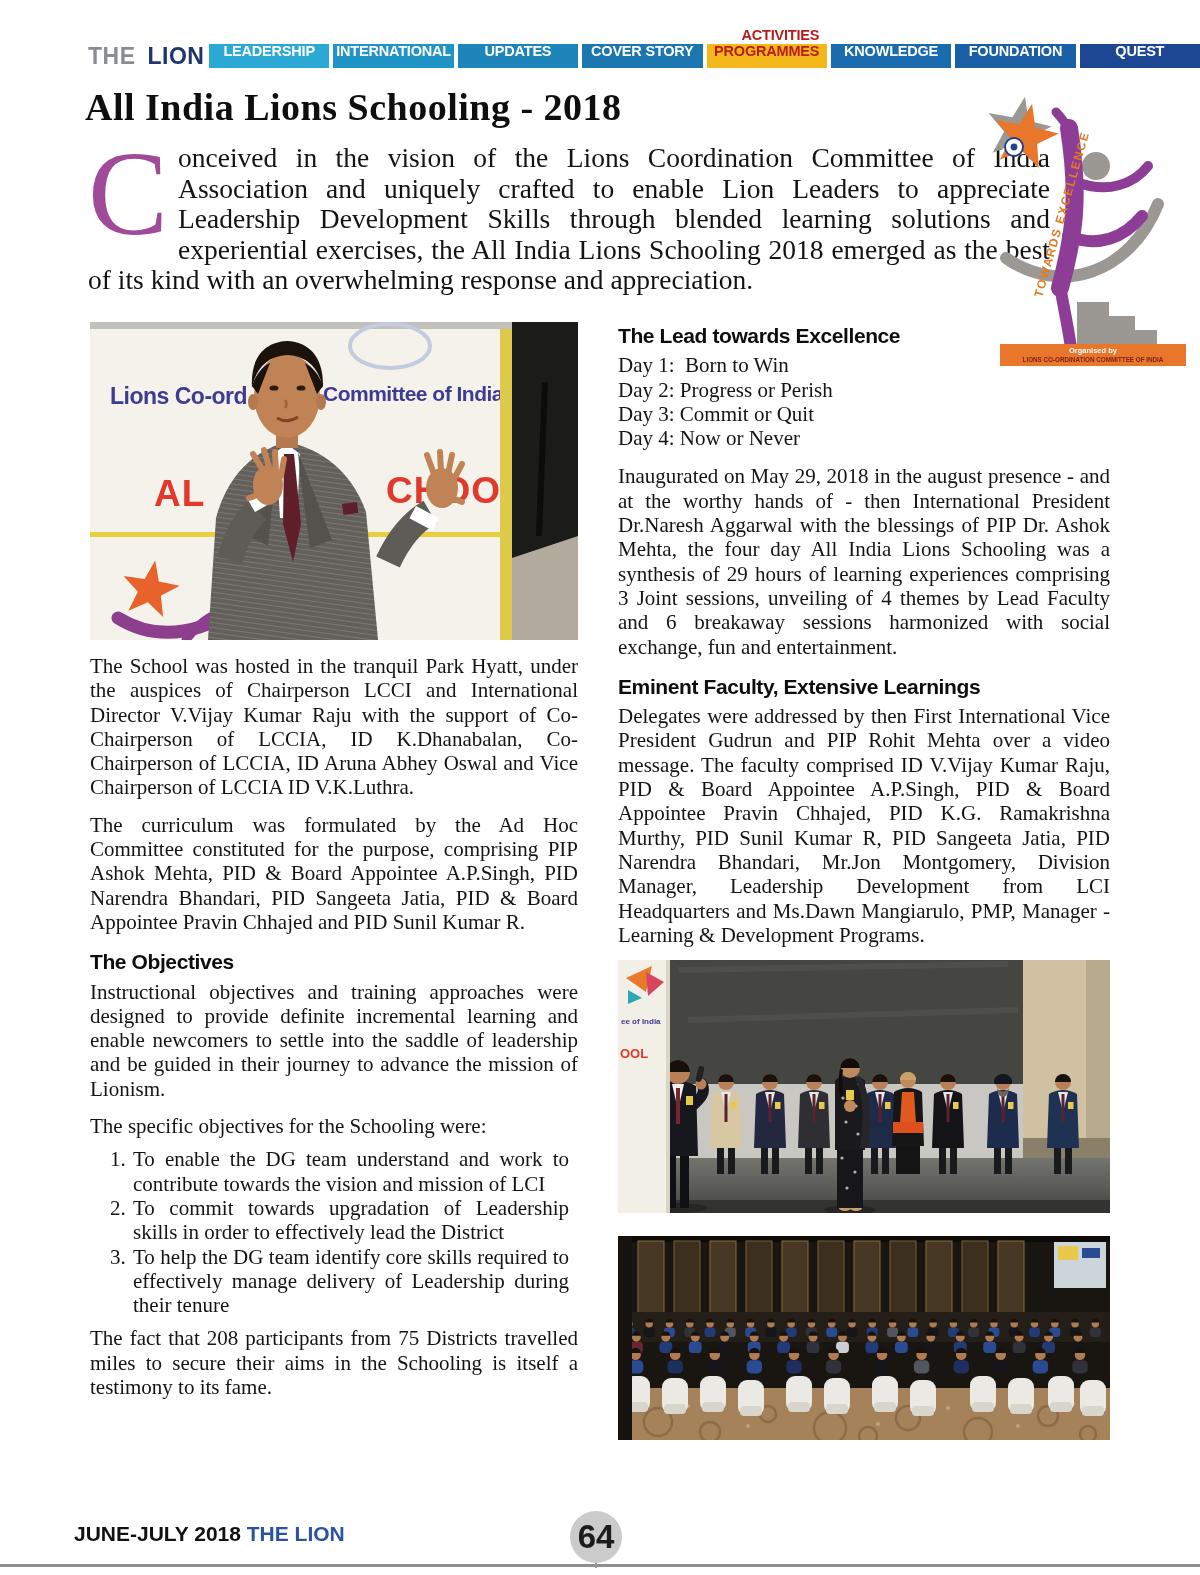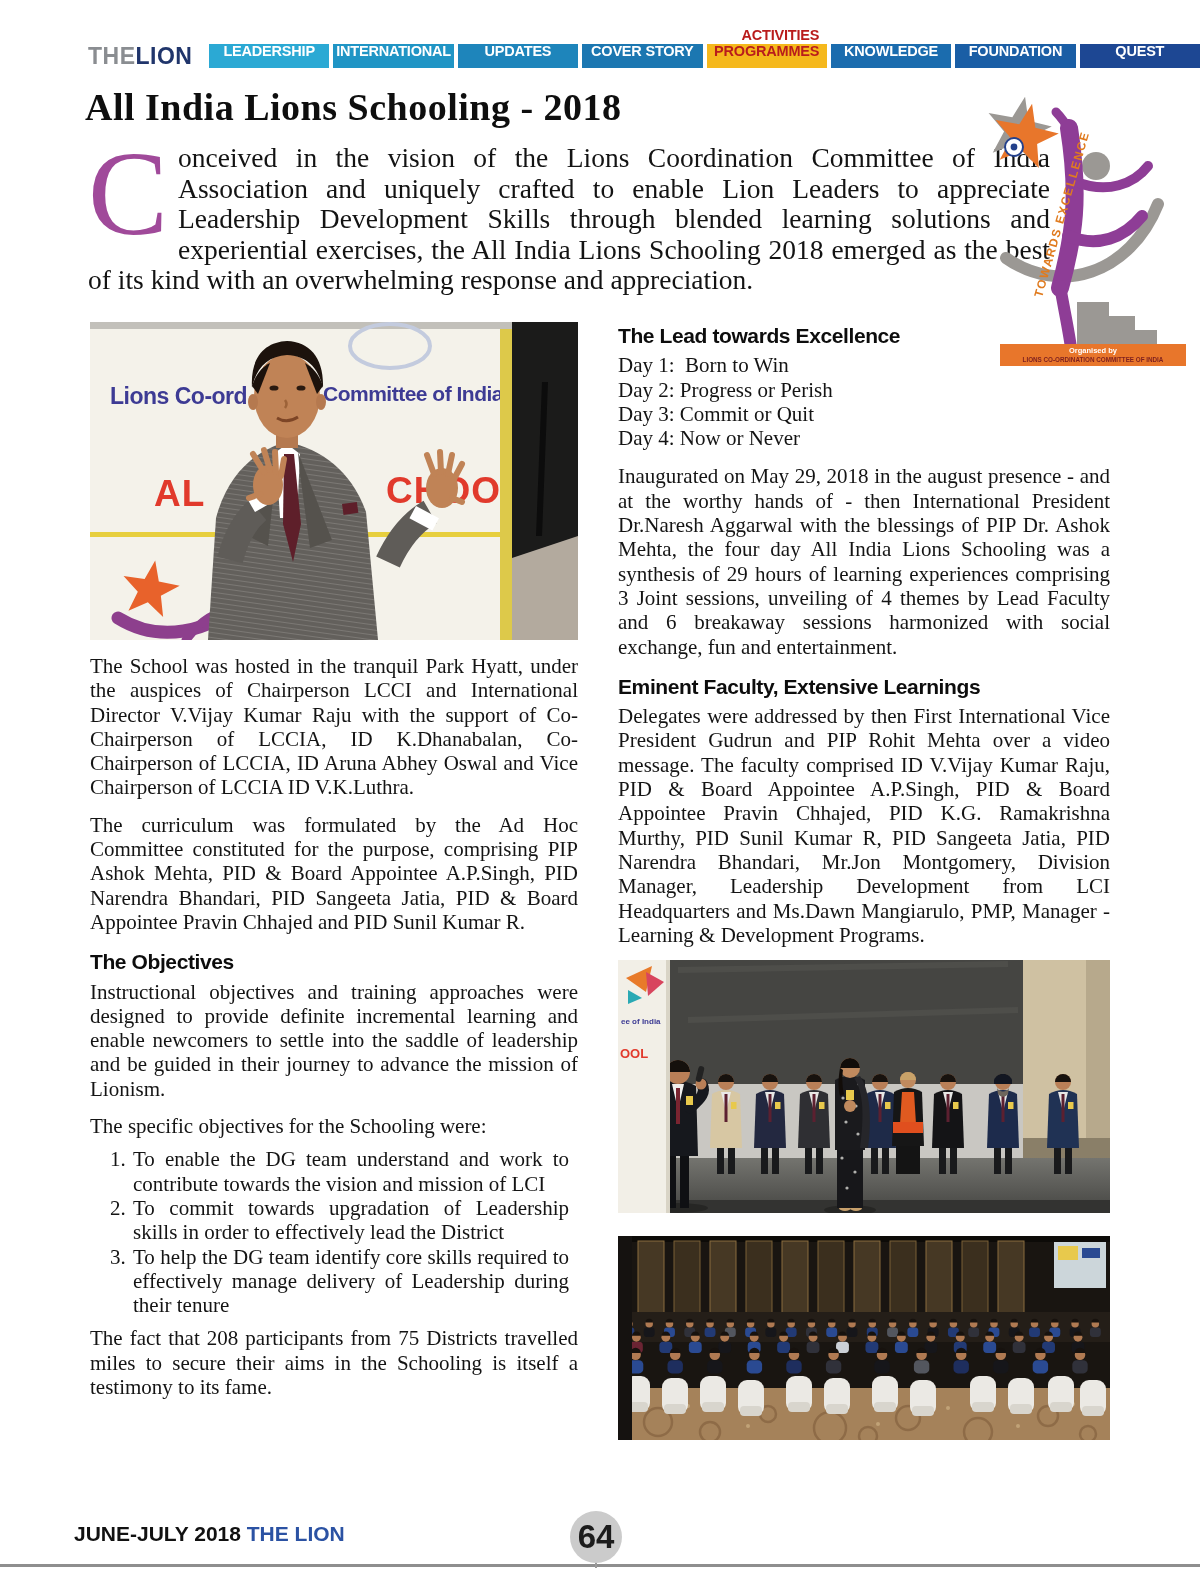--- a/index.html
+++ b/index.html
@@ -5,21 +5,21 @@
   html,body{margin:0;padding:0;}
   body{width:1200px;height:1575px;position:relative;overflow:hidden;background:#ffffff;
        font-family:"Liberation Serif",serif;color:#141414;}
   .page{position:absolute;inset:0;}
 
   
   .nav{position:absolute;top:0;left:0;width:1200px;height:68px;background:#fff;display:flex;}
   .logo{width:209px;display:flex;align-items:flex-end;padding:0 0 2px 88px;box-sizing:border-box;
         font-family:"Liberation Sans",sans-serif;font-weight:800;font-size:23px;letter-spacing:.5px;line-height:.82;}
   .logo-the{color:#8a8d91;}
-  .logo-lion{color:#20356b;}
+  .logo-lion{color:#20356b;margin-left:12px;}
   .tabs{flex:1;display:flex;gap:4px;height:68px;}
   .tab{flex:1;display:flex;align-items:flex-end;justify-content:center;text-align:right;
        padding-bottom:9px;box-sizing:border-box;cursor:pointer;
        font-family:"Liberation Sans",sans-serif;font-weight:700;font-size:14.5px;line-height:1.12;
        letter-spacing:-.2px;color:#fff;white-space:pre-line;margin-top:44px;}
   .tab.t-dark{color:#b91c1c;}
 
   
   h1.title{position:relative;margin:86px 0 0 0;width:1030px;padding-left:85px;box-sizing:content-box;
      text-align:left;font-family:"Liberation Serif",serif;font-weight:700;

